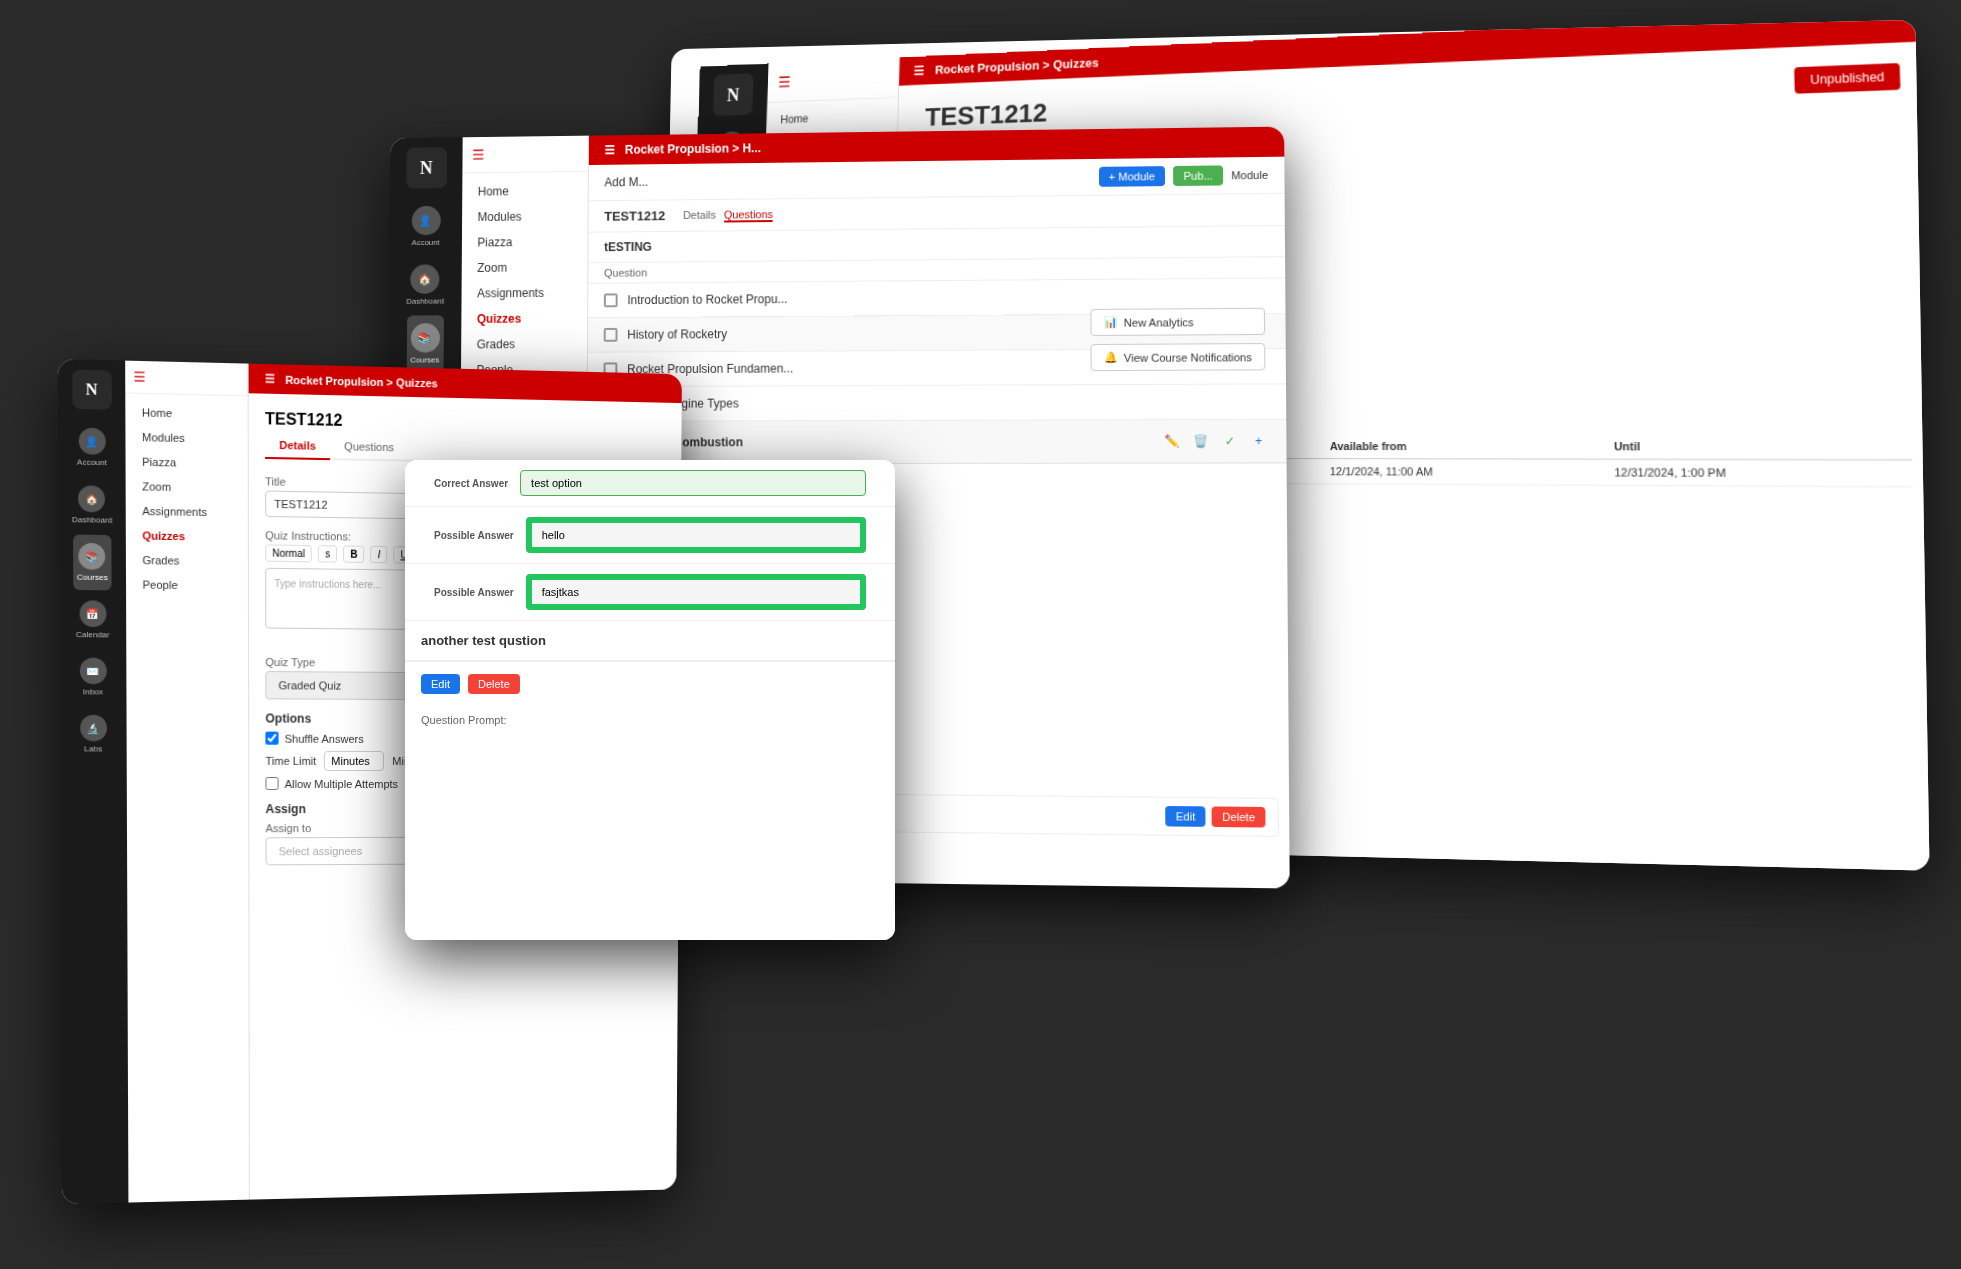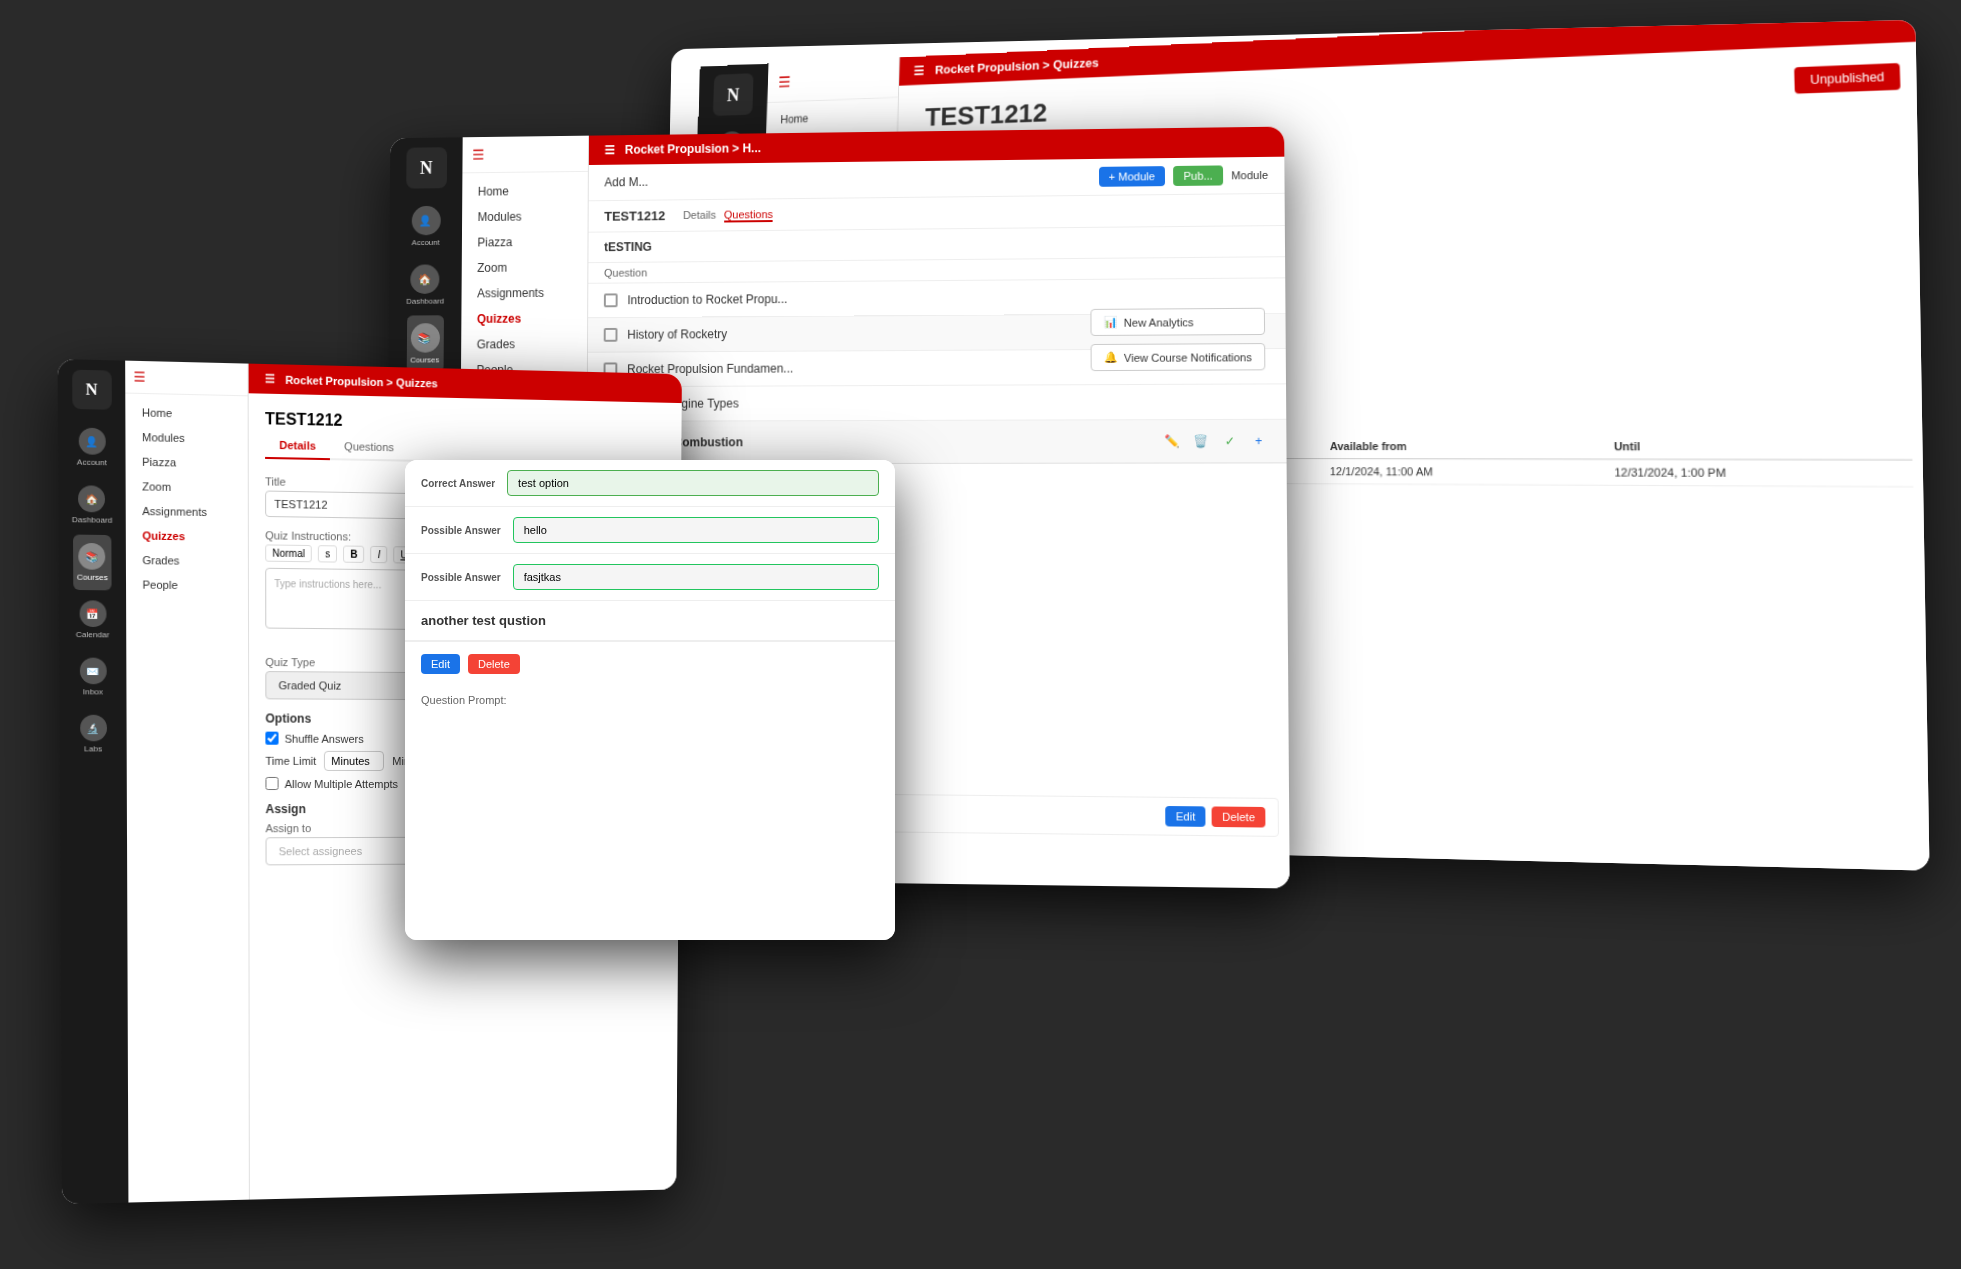--- a/index.html
+++ b/index.html
@@ -350,21 +350,21 @@
 
     
     .question-popup {
       background: #fff;
       padding: 0;
       height: 100%;
       overflow-y: auto;
     }
 
     .answer-field {
-      padding: 10px 16px;
+      padding: 10px 29px;
       border-bottom: 1px solid #eee;
       display: flex;
       align-items: center;
       gap: 12px;
     }
 
     .answer-label {
       font-size: 10px;
       color: #555;
       min-width: 70px;
@@ -379,21 +379,21 @@
       border-radius: 4px;
     }
 
     .answer-input.correct {
       background: #e8f5e9;
       border: 1px solid #4caf50;
     }
 
     .answer-input.possible {
       background: #f5f5f5;
-      border: 1px solid #22c55e;
+      border: 6px solid #22c55e;
     }
 
     .question-footer {
       padding: 12px 16px;
       display: flex;
       justify-content: space-between;
       align-items: center;
       border-top: 1px solid #eee;
     }
 

